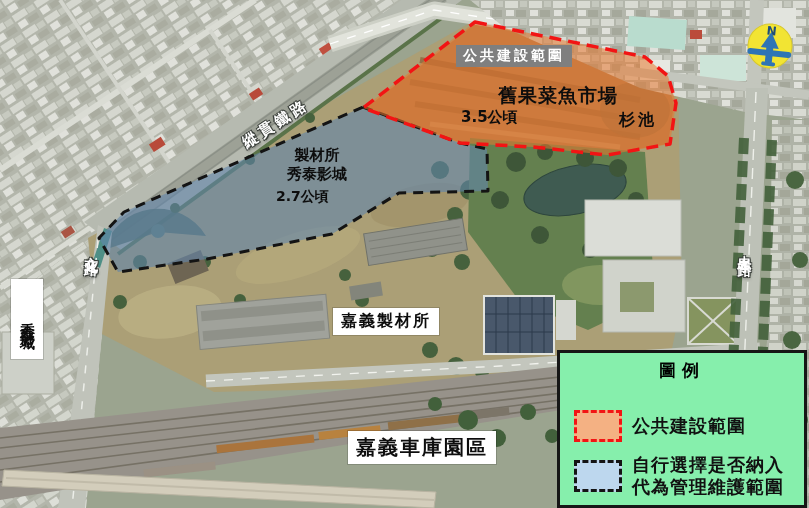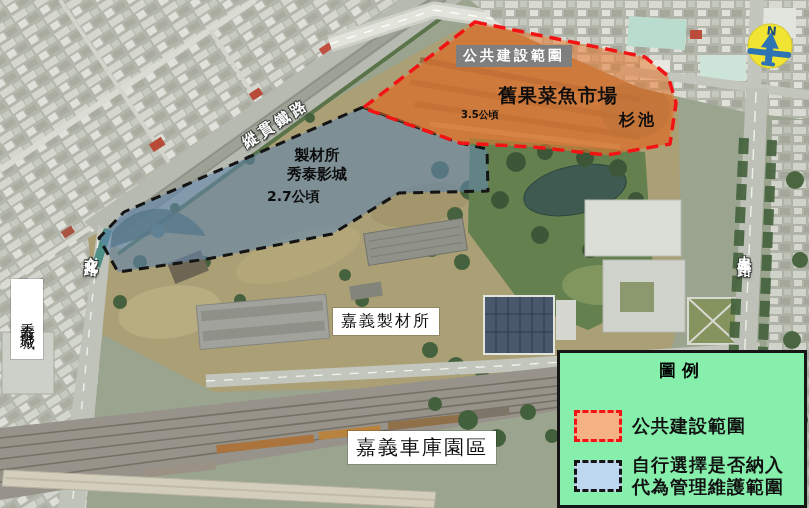--- a/index.html
+++ b/index.html
@@ -9,21 +9,21 @@
   }
   html,body{margin:0;padding:0;}
   .stage{position:relative;width:809px;height:508px;overflow:hidden;
     font-family:"DejaVu Sans","Liberation Sans",sans-serif;background:#9BA48F;}
   .stage svg{position:absolute;left:0;top:0;}
   .lbl{position:absolute;color:#0D0D0D;white-space:nowrap;}
   .bold{font-weight:bold;}
   .outline{color:#FFFFFF;font-weight:bold;
     text-shadow:-1px -1px 0 #3A3F3A,1px -1px 0 #3A3F3A,-1px 1px 0 #3A3F3A,1px 1px 0 #3A3F3A,0 2px 3px rgba(0,0,0,.5);}
   .vtext{writing-mode:vertical-rl;text-orientation:upright;}
-  .whitebox{background:#FFFFFF;color:#0D0D0D;font-weight:normal;box-shadow:0 0 0 1px rgba(0,0,0,.15);}
+  .whitebox{background:#FFFFFF;color:#0D0D0D;font-weight:bold;box-shadow:0 0 0 1px rgba(0,0,0,.15);}
   .graybox{background:var(--label_box_gray);color:#FFFFFF;font-weight:bold;
     display:flex;align-items:center;justify-content:center;}
   .legend{position:absolute;left:557px;top:350px;width:250px;height:158px;background:#86efac;
     border:3px solid #161616;box-sizing:border-box;}
   .legend-title{text-align:center;margin-top:6px;font-size:17px;font-weight:bold;letter-spacing:6px;}
   .legend-row{position:absolute;display:flex;align-items:center;gap:10px;left:14px;}
   .swatch{width:48px;height:32px;box-sizing:border-box;flex:0 0 auto;}
   .swatch-public{background:var(--public_fill);border:3px dashed var(--public_border);}
   .swatch-manage{background:var(--manage_fill);border:3px dashed var(--manage_border);}
   .legend-label{font-size:18px;font-weight:bold;letter-spacing:1px;line-height:22px;color:#111;}
@@ -274,29 +274,29 @@
       <rect x="763" y="62" width="14" height="4" rx="2"></rect>
     </g>
     <text x="770" y="35" text-anchor="middle" font-size="12" font-weight="bold" fill="#1F4E79" font-family="DejaVu Sans, Liberation Sans, sans-serif">N</text>
   </g>
 </svg>
 
   <div class="lbl graybox" style="left:456px;top:45px;width:116px;height:22px;font-size:14px;letter-spacing:3px;">公共建設範圍</div>
 
   <div class="lbl bold" style="left:450px;top:83px;font-size:19px;letter-spacing:1px;margin-left:48px;">舊果菜魚市場</div>
 
-  <div class="lbl" style="left:461px;top:108px;font-size:10px;font-weight:600;">3.5公頃</div>
+  <div class="lbl" style="left:461px;top:108px;font-size:15px;font-weight:600;">3.5公頃</div>
 
   <div class="lbl bold" style="left:619px;top:110px;font-size:16px;letter-spacing:3px;">杉池</div>
 
   <div class="lbl bold" style="left:277px;top:146px;width:80px;text-align:center;font-size:15px;line-height:19px;">
     <span style="display:block;">製材所</span>
     <span style="display:block;">秀泰影城</span>
   </div>
-  <div class="lbl" style="left:267px;top:188px;font-size:14px;font-weight:600;">2.7公頃</div>
+  <div class="lbl" style="left:276px;top:188px;font-size:14px;font-weight:600;">2.7公頃</div>
 
   <div class="lbl outline" style="left:238px;top:114px;font-size:15px;letter-spacing:4px;transform:rotate(-33deg);">縱貫鐵路</div>
 
   <div class="lbl outline vtext" style="left:84px;top:245px;font-size:14px;letter-spacing:3px;transform:rotate(4deg);">文化路</div>
 
   <div class="lbl outline vtext" style="left:736px;top:244px;font-size:14px;letter-spacing:4px;">忠孝路</div>
 
   <div class="lbl whitebox vtext" style="left:11px;top:279px;width:32px;height:80px;font-size:15px;letter-spacing:4px;
        display:flex;align-items:center;justify-content:center;">秀泰影城</div>
 

